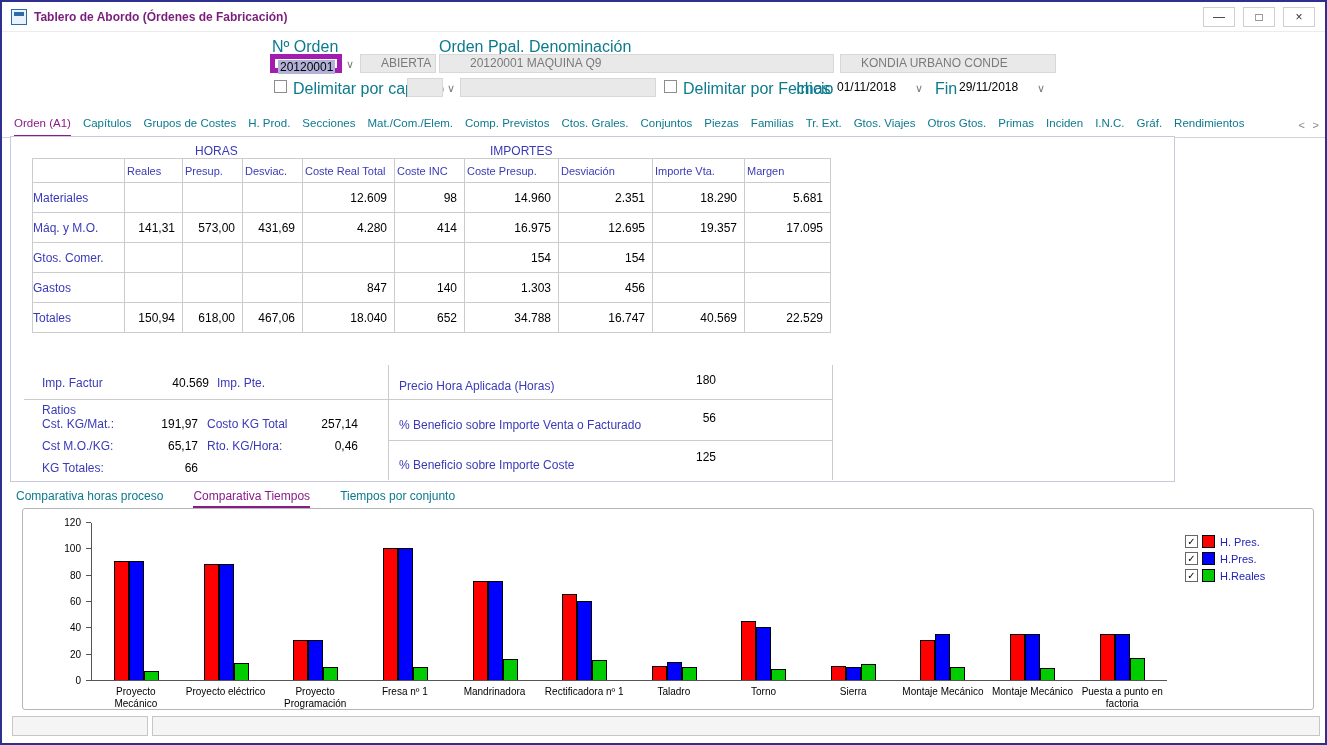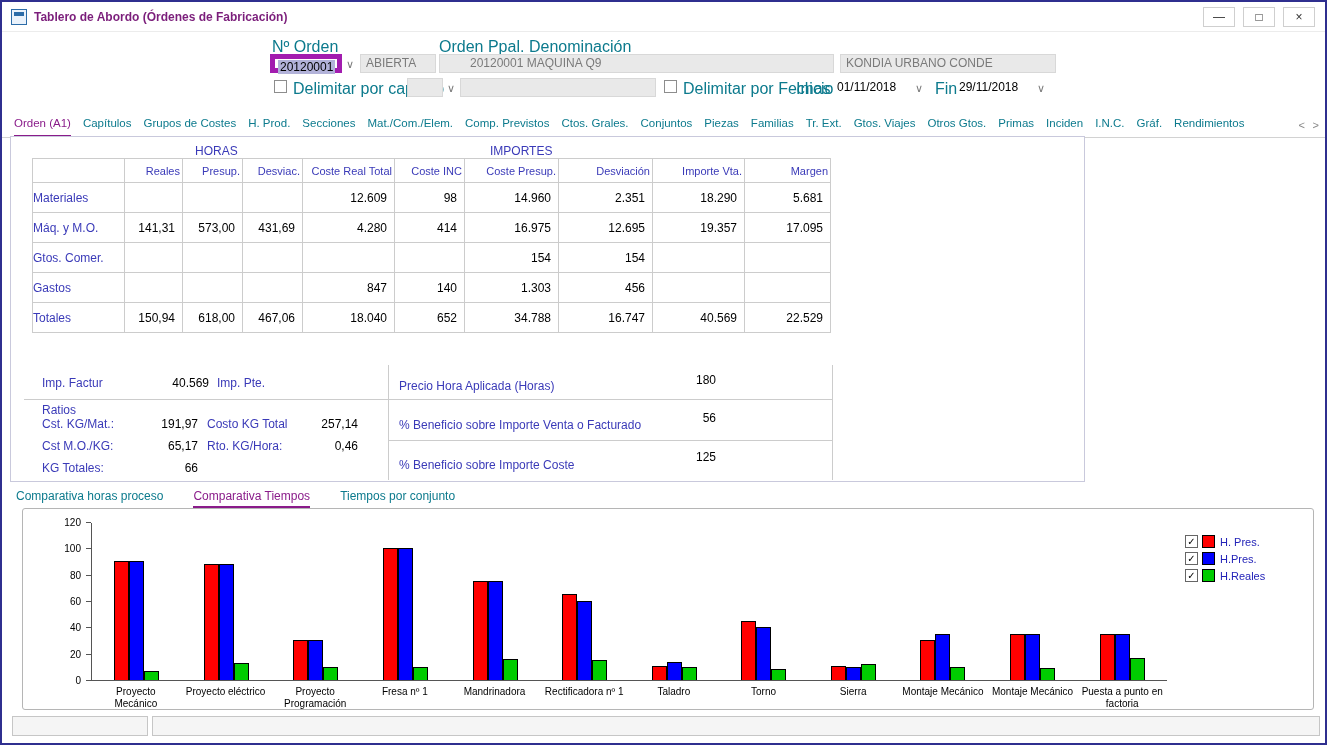--- a/index.html
+++ b/index.html
@@ -6,35 +6,35 @@
   body{font-family:"Liberation Sans",sans-serif;font-size:12px;background:#e8e8e8}
   .window{position:relative;width:1327px;height:745px;background:#fff;border:2px solid #2f2f8f;overflow:hidden}
   .teal{color:#0c7a8d}
   .titlebar{position:absolute;left:0;top:0;width:100%;height:30px;background:#fff;border-bottom:1px solid #ececec}
   .appicon{position:absolute;left:9px;top:7px;width:16px;height:16px;border:1px solid #2c6ca8;background:#eaf2fb}
   .appicon::after{content:"";position:absolute;left:2px;top:2px;width:10px;height:4px;background:#2c6ca8}
   .apptitle{position:absolute;left:32px;top:8px;font-weight:bold;color:#7b1e7b;font-size:12px;white-space:nowrap}
   .winbtns{position:absolute;right:10px;top:5px;display:flex;gap:8px}
   .wbtn{width:32px;height:20px;border:1px solid #cfcfcf;background:#fff;color:#333;text-align:center;line-height:18px;font-size:12px;cursor:pointer}
   .lbl{position:absolute;font-size:16px;white-space:nowrap}
-  .field{position:absolute;height:19px;background:#e9e9e9;border:1px solid #d8d8d8;color:#7a7a7a;font-size:12px;line-height:17px;padding-left:5px;overflow:hidden;white-space:nowrap}
+  .field{position:absolute;height:19px;background:#e9e9e9;border:1px solid #d8d8d8;color:#7a7a7a;font-size:12px;line-height:17px;padding-left:20px;overflow:hidden;white-space:nowrap}
   .combo{position:absolute;height:19px;background:#fff;border:5px solid #a21caf;font-size:12px;line-height:17px;padding:0 3px;white-space:nowrap}
   .combo .sel{background:#b2b2d9;padding:0 2px}
   .chev{position:absolute;color:#7a7a7a;font-size:11px;line-height:11px}
   .chk{position:absolute;width:13px;height:13px;background:#fff;border:1px solid #8d8d8d}
   .datetxt{position:absolute;font-size:12px;color:#000;white-space:nowrap}
   .tabbar{position:absolute;left:0;top:110px;width:1327px;height:26px;border-bottom:1px solid #d2d2d2;background:#fff}
   .tabs{position:absolute;left:12px;top:0;right:42px;height:26px;white-space:nowrap;overflow:hidden}
   .tab{display:inline-block;margin-right:12px;font-size:11.5px;color:#0c7a8d;line-height:23px;cursor:pointer}
   .tab.active{color:#8a1c8a;border-bottom:2px solid #8a1c8a}
   .tabarrow{position:absolute;top:7px;color:#888;font-size:11px;cursor:pointer}
-  .mainpanel{position:absolute;left:8px;top:134px;width:1075px;height:346px;background:#fff;border:1px solid #c9c9dc}
+  .mainpanel{position:absolute;left:8px;top:134px;width:1165px;height:346px;background:#fff;border:1px solid #c9c9dc}
   table.analysis{position:absolute;left:21px;top:21px;border-collapse:collapse;table-layout:fixed;background:#fff}
   table.analysis th,table.analysis td{border:1px solid #cccccc;font-weight:normal}
-  table.analysis th{color:#3a3ab8;font-size:11px;height:24px;text-align:right;padding:0 2px;white-space:nowrap}
+  table.analysis th{color:#3a3ab8;font-size:11px;height:24px;text-align:left;padding:0 2px;white-space:nowrap}
   table.analysis td{height:30px;font-size:12px;color:#000;text-align:right;padding-right:7px;white-space:nowrap}
   table.analysis td.lab{color:#3a3ab8;text-align:left;padding-right:0;font-size:12px}
   .hline{position:absolute;height:1px;background:#cccccc}
   .vline{position:absolute;width:1px;background:#cccccc}
   .sumlbl{position:absolute;font-size:12px;color:#3a3ab8;white-space:nowrap}
   .sumval{position:absolute;font-size:12px;color:#000;text-align:right;white-space:nowrap}
   .subtabs{position:absolute;left:14px;top:487px;display:flex;gap:30px}
   .subtab{font-size:12px;color:#0c7a8d;padding-bottom:3px;cursor:pointer;white-space:nowrap}
   .subtab.active{color:#8a1c8a;border-bottom:2px solid #8a1c8a}
   .chartpanel{position:absolute;left:20px;top:506px;width:1292px;height:202px;border:1px solid #b5b5b5;border-radius:3px;background:#fff}

